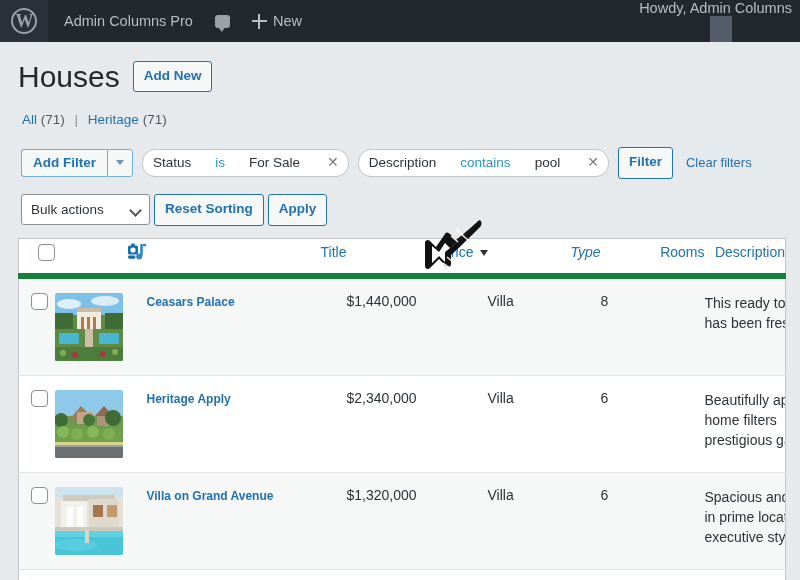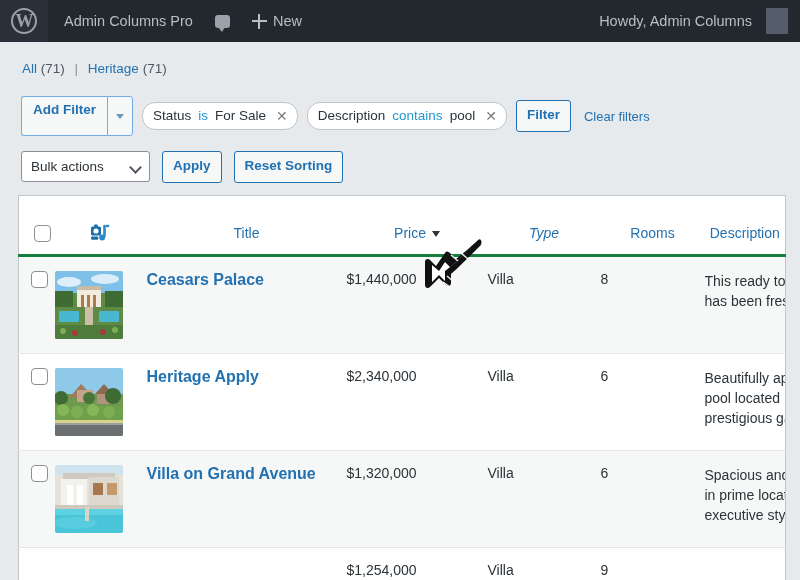--- a/index.html
+++ b/index.html
@@ -81,20 +81,21 @@
   .plus-icon::before, .plus-icon::after {
     content: ""; position: absolute; background: #b9bdc4;
   }
   .plus-icon::before { left: 6px; top: 0; width: 2.5px; height: 15px; }
   .plus-icon::after  { top: 6px; left: 0; height: 2.5px; width: 15px; }
   .ab-right {
     margin-left: auto;
     display: flex;
     align-items: center;
     padding-right: 8px;
+    flex-direction: column;
   }
   .howdy { font-size: 14.5px; color: #b9bdc4; white-space: nowrap; }
   .avatar {
     width: 22px; height: 26px;
     background: #555d6a;
     margin-left: 14px;
     margin-right: 4px;
   }
 
   
@@ -150,21 +151,21 @@
     padding-left: 3px;
   }
   .split-btn { display: flex; }
   .split-btn .main {
     background: #f6f7f7;
     border: 1px solid #72aee6;
     border-right: none;
     color: #2271b1;
     font-size: 13.5px;
     font-weight: 600;
-    padding: 5px 11px 18px;
+    padding: 5px 11px 6px;
     border-radius: 3px 0 0 3px;
     cursor: pointer;
     font-family: "Liberation Sans", sans-serif;
   }
   .split-btn .caret {
     background: #f6f7f7;
     border: 1px solid #72aee6;
     border-radius: 0 3px 3px 0;
     width: 26px;
     display: flex;
@@ -174,21 +175,21 @@
   }
   .caret-glyph {
     width: 0; height: 0;
     border-left: 4px solid transparent;
     border-right: 4px solid transparent;
     border-top: 5px solid #6b98bd;
   }
   .filter-chip {
     display: flex;
     align-items: center;
-    gap: 7px;
+    gap: 24px;
     background: #fff;
     border: 1px solid #c3c4c7;
     border-radius: 13px;
     padding: 5px 9px 6px 10px;
     font-size: 13.5px;
     color: #2c3338;
     white-space: nowrap;
     cursor: default;
   }
   .filter-chip .op { color: #2196cf; }
@@ -206,21 +207,21 @@
     text-decoration: none;
     cursor: pointer;
     margin-left: 4px;
     white-space: nowrap;
   }
 
   
   .tablenav {
     display: flex;
     align-items: center;
-    gap: 12px;
+    gap: 4px;
     margin-top: 15px;
     padding-left: 3px;
   }
   select.bulk {
     appearance: none;
     -webkit-appearance: none;
     background: #fff;
     border: 1px solid #8c8f94;
     border-radius: 3px;
     font-size: 13.5px;
@@ -246,26 +247,26 @@
     margin-top: 12px;
     background: #fff;
     border: 1px solid #c3c4c7;
     border-bottom: none;
     border-radius: 3px 3px 0 0;
     width: 100%;
     border-collapse: collapse;
     table-layout: fixed;
   }
   .wp-table thead th {
-    text-align: center;
+    text-align: right;
     font-weight: 400;
     font-size: 14px;
     color: #2271b1;
-    padding: 28px 0 11px 0;
-    border-bottom: 3px solid #15803d;
+    padding: 4px 0 11px 0;
+    border-bottom: 6px solid #15803d;
     vertical-align: middle;
     background: #fff;
     white-space: nowrap;
   }
   .wp-table thead th.sorted { font-weight: 400; }
   .sort-arrow {
     display: inline-block;
     margin-left: 6px;
     width: 0; height: 0;
     border-left: 4.5px solid transparent;
@@ -298,21 +299,21 @@
     background: #fff;
     display: inline-block;
     cursor: pointer;
     vertical-align: top;
   }
   thead .cb-box { margin-top: 1px; }
 
   .row-title {
     color: #2271b1;
     font-weight: 700;
-    font-size: 16px;
+    font-size: 12px;
     text-decoration: none;
     cursor: pointer;
     margin-top: 29px;
   }
   .cell-price, .cell-type, .cell-rooms { font-size: 14px; color: #2c3338; }
   .cell-desc {
     font-size: 14px;
     color: #2c3338;
     line-height: 1.43;
     padding-right: 0 !important;
@@ -375,20 +376,24 @@
     <path d="M67,8 C60,15 52,22 44,29 L39,24 L33,33 L26,27 L26,44 L33,37 L39,43 L39,33 C48,26 58,17 67,8 Z" fill="#fff"></path>
     <g stroke="#fff" stroke-width="1.4" opacity="0.95">
       <line x1="50" y1="10" x2="57" y2="16"></line>
       <line x1="55" y1="15" x2="62" y2="21"></line>
       <line x1="45" y1="17" x2="52" y2="23"></line>
       <line x1="41" y1="38" x2="48" y2="44"></line>
       <line x1="37" y1="44" x2="44" y2="49"></line>
     </g>
   </svg>
 
+  <div class="title-row">
+    <h1 class="page-title">Houses</h1>
+    <button class="btn-outline">Add New</button>
+  </div>
 
   <div class="subsubsub">
     <a href="#">All</a>
     <span class="count">(71)</span>
     <span class="sep">|</span>
     <a href="#">Heritage</a>
     <span class="count">(71)</span>
   </div>
 
   <div class="filter-bar">
@@ -419,22 +424,22 @@
 
   <div class="tablenav">
     <span class="select-wrap">
       <select class="bulk">
         <option>Bulk actions</option>
         <option>Edit</option>
         <option>Move to Trash</option>
       </select>
       <span class="chev"></span>
     </span>
+    <button class="btn-outline">Reset Sorting</button>
     <button class="btn-outline">Apply</button>
-    <button class="btn-outline">Reset Sorting</button>
   </div>
 
   <table class="wp-table">
     <thead>
       <tr>
         <th class="col-cb">
           <span class="cb-box"></span>
         </th>
         <th class="col-icon">
           <svg class="ac-icon" width="19" height="19" viewBox="0 0 19 19">
@@ -527,21 +532,21 @@
           </span>
         </td>
         <td>
           <a class="row-title" href="#">Heritage Apply</a>
         </td>
         <td class="cell-price">$2,340,000</td>
         <td class="cell-type">Villa</td>
         <td class="cell-rooms">6</td>
         <td class="cell-desc">
           <span class="ln">Beautifully ap</span>
-          <span class="ln">pool located</span>
+          <span class="ln">home filters</span>
           <span class="ln">prestigious ga</span>
         </td>
       </tr>
 
       <tr class="alt">
         <td class="col-cb">
           <span class="cb-box"></span>
         </td>
         <td>
           <span class="thumb">

